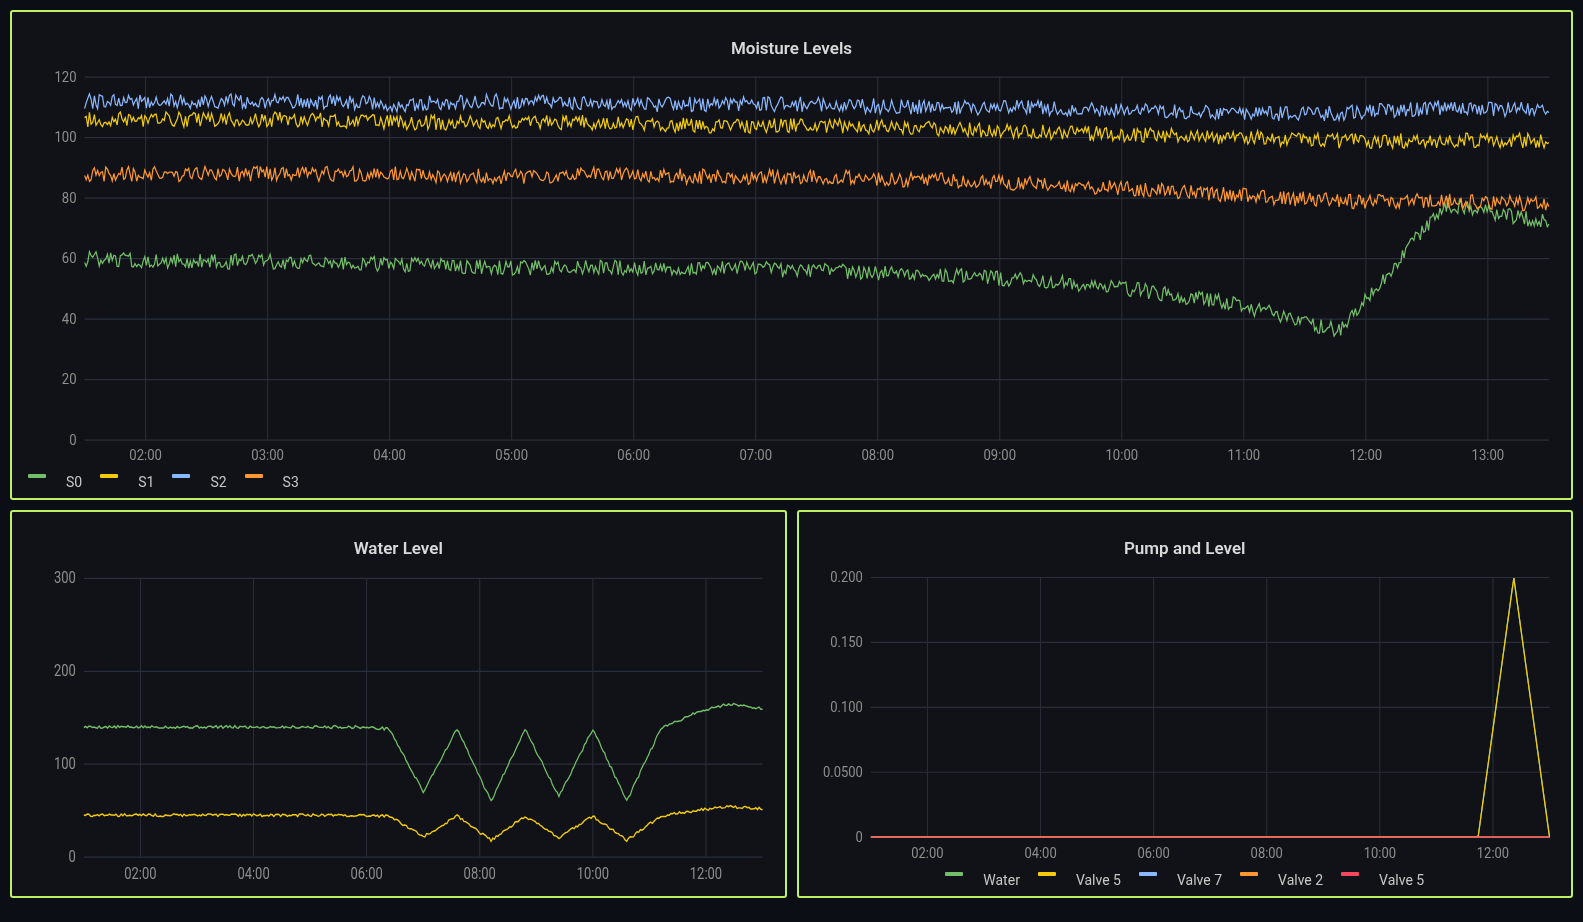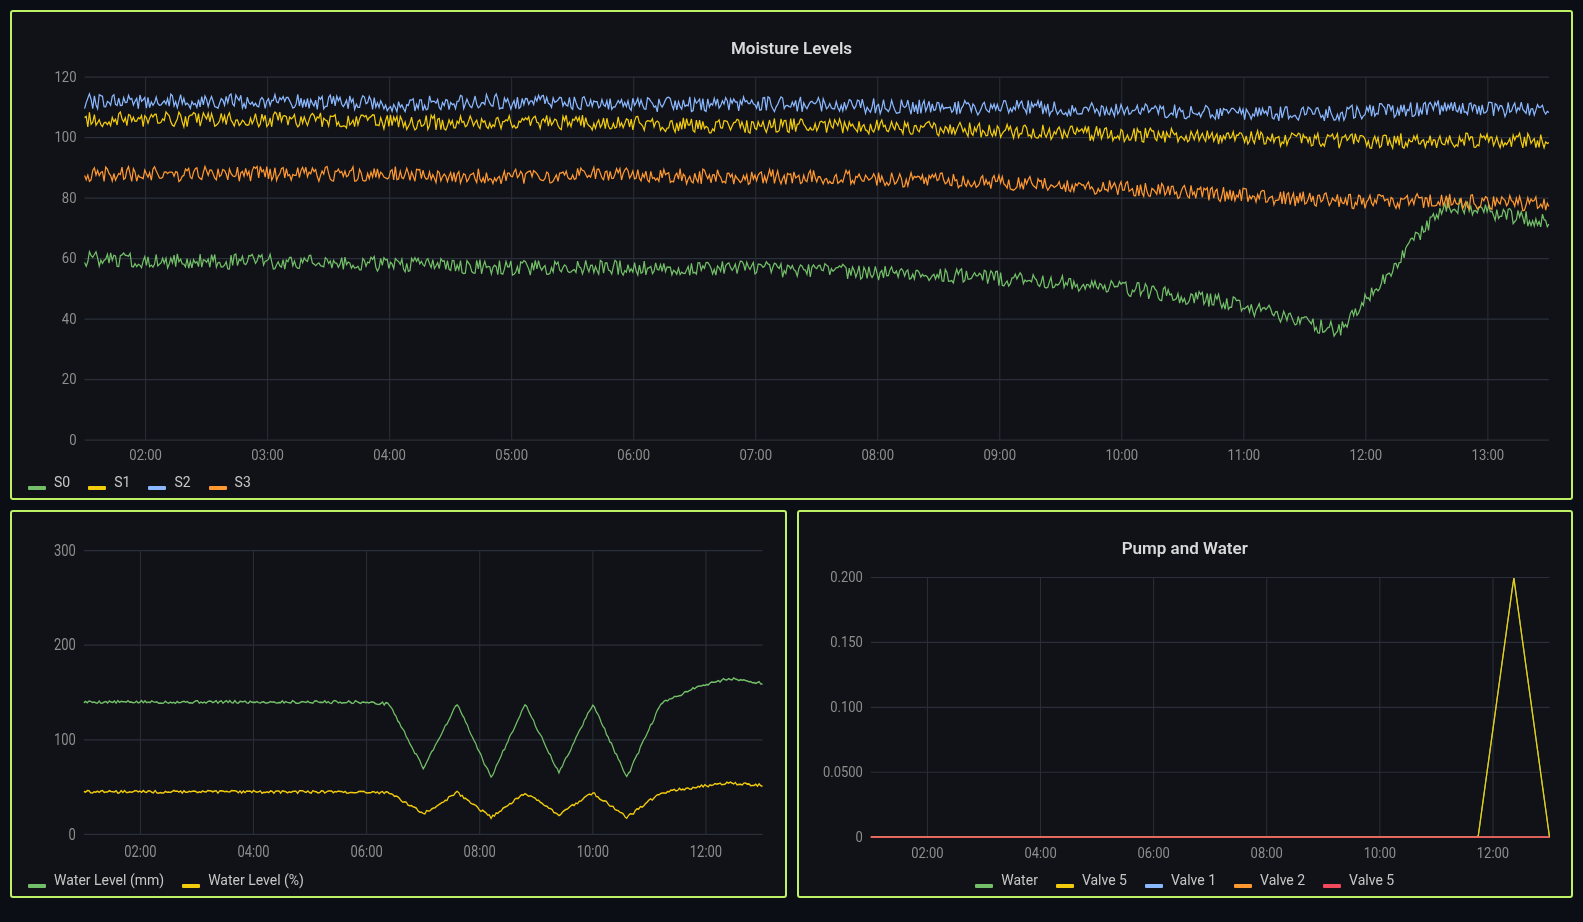--- a/index.html
+++ b/index.html
@@ -6,21 +6,21 @@
   .dashboard{padding:10px;display:grid;grid-template-columns:1fr 1fr;grid-template-rows:auto auto;gap:10px;box-sizing:border-box;width:1583px}
   .panel{background:#111217;border:2px solid #bef264;border-radius:3px;padding:26px 12px 8px;display:flex;flex-direction:column}
   .panel.full{grid-column:1/3}
   .panel-title{text-align:center;font-size:17px;font-weight:600;color:#d8d9da;margin:0 0 8px}
   .chart-box{position:relative;flex:1}
   svg{display:block;width:100%;height:100%}
   .tick-label{fill:#8e8e8e;font-size:13px}
   .grid-line{stroke:#2a2f3a;stroke-width:1}
   .series-line{fill:none;stroke-width:1.2}
   .legend{display:flex;flex-wrap:wrap;gap:18px;padding:6px 4px 0;font-size:14px;color:#c7c7c7}
-  .legend-item{display:inline-flex;align-items:flex-end;gap:8px}
+  .legend-item{display:inline-flex;align-items:flex-start;gap:20px}
   .legend-swatch{width:18px;height:4px;border-radius:1px;display:inline-block}
 </style>
 </head>
 <body>
 
 <div class="dashboard">
 
   <div class="panel full" style="height:452px">
     <h2 class="panel-title">Moisture Levels</h2>
     <div class="chart-box">
@@ -83,20 +83,21 @@
           <span>S2</span>
         </span>
         <span class="legend-item">
           <span class="legend-swatch" style="background: rgb(255, 152, 48);"></span>
           <span>S3</span>
         </span>
       </div>
   </div>
 
   <div class="panel" style="height:350px">
+    <h2 class="panel-title">Water Level</h2>
     <div class="chart-box">
       <svg id="svg-water" viewBox="0 0 750 260" preserveAspectRatio="none">
           <line x1="60" x2="740" y1="235" y2="235" class="grid-line"></line>
           <text x="52" y="239" text-anchor="end" class="tick-label">0</text>
           <line x1="60" x2="740" y1="160" y2="160" class="grid-line"></line>
           <text x="52" y="164" text-anchor="end" class="tick-label">100</text>
           <line x1="60" x2="740" y1="85" y2="85" class="grid-line"></line>
           <text x="52" y="89" text-anchor="end" class="tick-label">200</text>
           <line x1="60" x2="740" y1="10" y2="10" class="grid-line"></line>
           <text x="52" y="14" text-anchor="end" class="tick-label">300</text>
@@ -109,34 +110,24 @@
           <line x1="456.6666666666667" x2="456.6666666666667" y1="10" y2="235" class="grid-line"></line>
           <text x="456.6666666666667" y="253" text-anchor="middle" class="tick-label">08:00</text>
           <line x1="570" x2="570" y1="10" y2="235" class="grid-line"></line>
           <text x="570" y="253" text-anchor="middle" class="tick-label">10:00</text>
           <line x1="683.3333333333333" x2="683.3333333333333" y1="10" y2="235" class="grid-line"></line>
           <text x="683.3333333333333" y="253" text-anchor="middle" class="tick-label">12:00</text>
           <path d="M60.0 130.6 L61.7 129.5 L63.4 130.6 L65.1 129.2 L66.8 129.5 L68.5 130.3 L70.2 130.0 L71.9 130.6 L73.6 131.0 L75.3 129.2 L77.0 131.0 L78.7 130.8 L80.4 130.0 L82.1 129.7 L83.8 130.8 L85.5 129.2 L87.2 130.1 L88.9 130.3 L90.6 129.2 L92.3 130.9 L94.0 128.9 L95.7 130.3 L97.4 129.4 L99.1 129.8 L100.8 129.8 L102.5 130.1 L104.2 128.9 L105.9 130.1 L107.6 130.0 L109.3 130.6 L111.0 130.5 L112.7 129.3 L114.4 130.7 L116.1 130.2 L117.8 128.9 L119.5 130.6 L121.2 129.1 L122.9 130.5 L124.6 130.1 L126.3 130.5 L128.0 129.1 L129.7 129.9 L131.4 130.2 L133.1 129.8 L134.8 130.9 L136.5 130.8 L138.2 130.9 L139.9 130.8 L141.6 129.4 L143.3 130.5 L145.0 130.9 L146.7 130.1 L148.4 130.8 L150.1 130.3 L151.8 131.1 L153.5 129.6 L155.2 130.6 L156.9 130.4 L158.6 129.8 L160.3 129.5 L162.0 130.2 L163.7 129.7 L165.4 130.8 L167.1 130.6 L168.8 130.9 L170.5 129.9 L172.2 129.1 L173.9 129.0 L175.6 130.9 L177.3 130.0 L179.0 130.8 L180.7 130.1 L182.4 130.9 L184.1 129.7 L185.8 129.3 L187.5 129.4 L189.2 130.5 L190.9 129.8 L192.6 129.0 L194.3 131.0 L196.0 129.6 L197.7 129.1 L199.4 131.0 L201.1 129.8 L202.8 128.9 L204.5 130.4 L206.2 128.9 L207.9 130.5 L209.6 130.7 L211.3 128.9 L213.0 130.7 L214.7 130.9 L216.4 129.5 L218.1 129.7 L219.8 129.8 L221.5 129.3 L223.2 130.7 L224.9 130.9 L226.6 129.3 L228.3 130.2 L230.0 130.3 L231.7 130.3 L233.4 129.7 L235.1 130.5 L236.8 130.8 L238.5 129.9 L240.2 129.8 L241.9 130.7 L243.6 130.8 L245.3 130.4 L247.0 129.6 L248.7 130.2 L250.4 129.8 L252.1 130.6 L253.8 130.7 L255.5 130.5 L257.2 130.5 L258.9 129.1 L260.6 130.8 L262.3 129.7 L264.0 130.3 L265.7 130.5 L267.4 130.7 L269.1 129.0 L270.8 129.7 L272.5 130.9 L274.2 130.9 L275.9 130.8 L277.6 130.0 L279.3 129.7 L281.0 130.1 L282.7 130.3 L284.4 129.4 L286.1 130.5 L287.8 130.6 L289.5 131.0 L291.2 129.2 L292.9 129.0 L294.6 129.9 L296.3 130.3 L298.0 130.3 L299.7 130.4 L301.4 129.1 L303.1 130.7 L304.8 129.7 L306.5 130.9 L308.2 131.1 L309.9 129.3 L311.6 128.9 L313.3 129.5 L315.0 130.8 L316.7 130.1 L318.4 131.0 L320.1 130.6 L321.8 130.5 L323.5 130.4 L325.2 129.2 L326.9 130.0 L328.6 131.1 L330.3 130.9 L332.0 129.0 L333.7 129.7 L335.4 130.4 L337.1 131.2 L338.8 130.2 L340.5 130.0 L342.2 130.6 L343.9 130.3 L345.6 130.8 L347.3 130.1 L349.0 129.9 L350.7 130.4 L352.4 131.4 L354.1 131.8 L355.8 132.0 L357.5 131.2 L359.2 130.1 L360.9 132.4 L362.6 130.5 L364.3 130.8 L366.0 132.6 L367.7 134.1 L369.4 136.0 L371.1 139.6 L372.8 141.2 L374.5 145.0 L376.2 146.5 L377.9 149.8 L379.6 151.4 L381.3 153.5 L383.0 157.5 L384.7 159.5 L386.4 162.7 L388.1 165.1 L389.8 167.5 L391.5 170.7 L393.2 171.3 L394.9 173.9 L396.6 176.5 L398.3 180.0 L400.0 183.0 L401.7 180.7 L403.4 177.9 L405.1 175.2 L406.8 171.9 L408.5 169.3 L410.2 167.9 L411.9 164.6 L413.6 162.2 L415.3 159.9 L417.0 157.7 L418.7 154.9 L420.4 152.0 L422.1 148.6 L423.8 147.6 L425.5 144.8 L427.2 142.1 L428.9 138.9 L430.6 135.6 L432.3 133.3 L434.0 132.4 L435.7 133.9 L437.4 137.3 L439.1 140.3 L440.8 142.3 L442.5 146.0 L444.2 148.1 L445.9 152.2 L447.6 155.2 L449.3 157.8 L451.0 160.6 L452.7 162.9 L454.4 167.1 L456.1 169.2 L457.8 171.6 L459.5 175.5 L461.2 179.4 L462.9 181.1 L464.6 183.1 L466.3 186.6 L468.0 189.5 L469.7 187.9 L471.4 184.9 L473.1 180.7 L474.8 178.3 L476.5 175.4 L478.2 172.5 L479.9 168.5 L481.6 167.6 L483.3 163.7 L485.0 161.2 L486.7 157.2 L488.4 154.9 L490.1 153.0 L491.8 149.9 L493.5 146.7 L495.2 143.7 L496.9 141.2 L498.6 137.3 L500.3 134.7 L502.0 132.3 L503.7 133.4 L505.4 136.9 L507.1 139.7 L508.8 142.4 L510.5 144.3 L512.2 148.5 L513.9 151.6 L515.6 153.9 L517.3 155.8 L519.0 157.8 L520.7 161.5 L522.4 164.6 L524.1 167.6 L525.8 170.6 L527.5 171.8 L529.2 175.9 L530.9 178.8 L532.6 181.3 L534.3 182.7 L536.0 186.2 L537.7 182.7 L539.4 181.2 L541.1 177.4 L542.8 174.4 L544.5 173.0 L546.2 170.6 L547.9 168.0 L549.6 164.1 L551.3 161.8 L553.0 158.3 L554.7 155.7 L556.4 152.7 L558.1 150.7 L559.8 148.8 L561.5 144.3 L563.2 142.5 L564.9 138.8 L566.6 137.1 L568.3 135.1 L570.0 132.5 L571.7 134.2 L573.4 137.7 L575.1 139.7 L576.8 142.6 L578.5 146.5 L580.2 149.4 L581.9 151.0 L583.6 155.8 L585.3 157.7 L587.0 161.6 L588.7 162.6 L590.4 166.4 L592.1 170.5 L593.8 171.5 L595.5 175.3 L597.2 177.3 L598.9 180.9 L600.6 184.4 L602.3 187.0 L604.0 189.1 L605.7 186.4 L607.4 185.2 L609.1 180.9 L610.8 177.2 L612.5 174.6 L614.2 171.8 L615.9 170.4 L617.6 165.5 L619.3 162.7 L621.0 159.8 L622.7 158.0 L624.4 154.8 L626.1 152.2 L627.8 148.1 L629.5 147.1 L631.2 144.3 L632.9 139.7 L634.6 136.5 L636.3 134.4 L638.0 131.9 L639.7 131.0 L641.4 129.3 L643.1 128.6 L644.8 129.2 L646.5 127.7 L648.2 127.4 L649.9 127.0 L651.6 125.6 L653.3 125.6 L655.0 125.5 L656.7 125.1 L658.4 124.9 L660.1 123.8 L661.8 122.1 L663.5 121.7 L665.2 121.8 L666.9 120.8 L668.6 120.4 L670.3 118.6 L672.0 119.6 L673.7 118.3 L675.4 117.6 L677.1 117.4 L678.8 117.4 L680.5 116.5 L682.2 116.9 L683.9 116.1 L685.6 116.4 L687.3 115.1 L689.0 114.1 L690.7 114.3 L692.4 114.3 L694.1 113.7 L695.8 113.0 L697.5 114.1 L699.2 112.7 L700.9 111.5 L702.6 112.4 L704.3 112.6 L706.0 111.4 L707.7 112.2 L709.4 112.5 L711.1 110.9 L712.8 111.7 L714.5 112.1 L716.2 113.1 L717.9 112.3 L719.6 112.8 L721.3 112.3 L723.0 112.9 L724.7 113.3 L726.4 113.9 L728.1 113.8 L729.8 114.8 L731.5 114.5 L733.2 115.2 L734.9 114.6 L736.6 113.9 L738.3 115.7 L740.0 115.7" class="series-line" stroke="#73bf69"></path>
           <path d="M60.0 201.0 L61.7 201.4 L63.4 200.2 L65.1 200.4 L66.8 202.0 L68.5 202.2 L70.2 201.2 L71.9 201.5 L73.6 200.7 L75.3 201.7 L77.0 200.6 L78.7 200.2 L80.4 201.6 L82.1 201.3 L83.8 201.3 L85.5 200.3 L87.2 201.0 L88.9 201.1 L90.6 201.3 L92.3 200.4 L94.0 202.2 L95.7 202.0 L97.4 200.2 L99.1 201.7 L100.8 200.1 L102.5 201.7 L104.2 201.7 L105.9 201.2 L107.6 201.6 L109.3 201.2 L111.0 200.4 L112.7 200.3 L114.4 201.3 L116.1 200.6 L117.8 201.6 L119.5 200.2 L121.2 201.3 L122.9 201.7 L124.6 200.3 L126.3 200.5 L128.0 201.5 L129.7 202.0 L131.4 200.2 L133.1 202.0 L134.8 202.3 L136.5 201.8 L138.2 202.2 L139.9 202.2 L141.6 200.9 L143.3 201.5 L145.0 201.4 L146.7 201.7 L148.4 201.0 L150.1 200.1 L151.8 200.7 L153.5 200.5 L155.2 201.4 L156.9 200.5 L158.6 202.2 L160.3 200.4 L162.0 201.5 L163.7 201.6 L165.4 200.8 L167.1 201.1 L168.8 200.8 L170.5 200.5 L172.2 201.0 L173.9 201.8 L175.6 201.1 L177.3 201.7 L179.0 200.4 L180.7 201.2 L182.4 201.4 L184.1 200.2 L185.8 200.3 L187.5 200.5 L189.2 201.2 L190.9 200.6 L192.6 200.4 L194.3 202.3 L196.0 200.6 L197.7 200.4 L199.4 200.5 L201.1 201.2 L202.8 200.7 L204.5 201.2 L206.2 201.3 L207.9 200.2 L209.6 200.4 L211.3 200.3 L213.0 200.7 L214.7 202.0 L216.4 200.5 L218.1 202.2 L219.8 200.6 L221.5 201.8 L223.2 200.5 L224.9 200.8 L226.6 200.5 L228.3 201.8 L230.0 200.1 L231.7 201.0 L233.4 201.6 L235.1 201.2 L236.8 200.4 L238.5 202.3 L240.2 201.5 L241.9 201.7 L243.6 201.2 L245.3 201.9 L247.0 200.5 L248.7 200.9 L250.4 202.3 L252.1 200.7 L253.8 200.5 L255.5 200.6 L257.2 202.2 L258.9 200.4 L260.6 200.7 L262.3 201.1 L264.0 202.1 L265.7 201.2 L267.4 201.7 L269.1 200.9 L270.8 200.8 L272.5 200.8 L274.2 202.4 L275.9 200.3 L277.6 200.3 L279.3 200.3 L281.0 201.2 L282.7 201.7 L284.4 200.5 L286.1 201.8 L287.8 202.2 L289.5 200.2 L291.2 201.0 L292.9 201.2 L294.6 202.1 L296.3 201.8 L298.0 200.4 L299.7 200.6 L301.4 202.2 L303.1 201.2 L304.8 200.5 L306.5 200.6 L308.2 200.5 L309.9 201.9 L311.6 200.9 L313.3 201.3 L315.0 200.5 L316.7 200.9 L318.4 200.9 L320.1 201.6 L321.8 200.9 L323.5 202.3 L325.2 202.2 L326.9 201.8 L328.6 201.7 L330.3 202.0 L332.0 201.9 L333.7 201.7 L335.4 200.9 L337.1 200.7 L338.8 200.9 L340.5 200.7 L342.2 201.8 L343.9 202.2 L345.6 201.9 L347.3 202.0 L349.0 201.2 L350.7 201.1 L352.4 202.0 L354.1 201.2 L355.8 202.8 L357.5 201.4 L359.2 201.0 L360.9 202.6 L362.6 201.1 L364.3 201.3 L366.0 202.5 L367.7 202.8 L369.4 203.2 L371.1 204.8 L372.8 204.5 L374.5 205.1 L376.2 206.4 L377.9 208.2 L379.6 209.5 L381.3 209.1 L383.0 209.4 L384.7 211.7 L386.4 212.2 L388.1 212.1 L389.8 213.0 L391.5 213.5 L393.2 214.2 L394.9 216.3 L396.6 217.3 L398.3 217.4 L400.0 218.3 L401.7 218.7 L403.4 216.1 L405.1 216.4 L406.8 216.2 L408.5 214.8 L410.2 214.1 L411.9 213.8 L413.6 212.6 L415.3 211.5 L417.0 210.7 L418.7 209.7 L420.4 209.4 L422.1 207.9 L423.8 208.0 L425.5 205.2 L427.2 204.6 L428.9 204.1 L430.6 203.9 L432.3 201.9 L434.0 200.9 L435.7 201.9 L437.4 204.6 L439.1 204.0 L440.8 206.4 L442.5 206.4 L444.2 207.5 L445.9 208.4 L447.6 210.2 L449.3 210.8 L451.0 211.3 L452.7 211.9 L454.4 213.3 L456.1 215.4 L457.8 216.7 L459.5 215.8 L461.2 216.8 L462.9 217.8 L464.6 219.6 L466.3 219.6 L468.0 222.3 L469.7 219.8 L471.4 220.5 L473.1 217.9 L474.8 218.3 L476.5 216.8 L478.2 216.3 L479.9 214.2 L481.6 213.4 L483.3 212.9 L485.0 212.0 L486.7 210.5 L488.4 210.7 L490.1 209.4 L491.8 206.9 L493.5 206.3 L495.2 206.4 L496.9 204.8 L498.6 203.5 L500.3 203.8 L502.0 202.7 L503.7 203.4 L505.4 204.7 L507.1 204.3 L508.8 204.8 L510.5 205.6 L512.2 206.3 L513.9 207.9 L515.6 207.9 L517.3 209.5 L519.0 210.2 L520.7 211.6 L522.4 212.5 L524.1 212.7 L525.8 214.2 L527.5 214.4 L529.2 215.2 L530.9 217.6 L532.6 217.9 L534.3 218.7 L536.0 220.1 L537.7 219.2 L539.4 217.5 L541.1 216.2 L542.8 215.2 L544.5 214.9 L546.2 213.5 L547.9 212.3 L549.6 211.4 L551.3 212.1 L553.0 210.1 L554.7 210.6 L556.4 208.7 L558.1 208.5 L559.8 207.2 L561.5 205.6 L563.2 204.6 L564.9 203.6 L566.6 203.0 L568.3 203.7 L570.0 202.1 L571.7 202.1 L573.4 205.0 L575.1 205.1 L576.8 206.9 L578.5 207.7 L580.2 208.4 L581.9 208.3 L583.6 208.8 L585.3 210.8 L587.0 212.5 L588.7 212.6 L590.4 212.8 L592.1 215.1 L593.8 215.8 L595.5 216.1 L597.2 217.5 L598.9 217.8 L600.6 218.8 L602.3 221.2 L604.0 222.2 L605.7 219.9 L607.4 218.6 L609.1 218.8 L610.8 218.7 L612.5 216.1 L614.2 214.6 L615.9 214.9 L617.6 212.9 L619.3 213.3 L621.0 212.3 L622.7 210.6 L624.4 209.4 L626.1 207.8 L627.8 206.8 L629.5 207.8 L631.2 206.2 L632.9 204.7 L634.6 203.5 L636.3 203.6 L638.0 202.5 L639.7 202.2 L641.4 202.2 L643.1 202.3 L644.8 201.0 L646.5 201.2 L648.2 199.8 L649.9 200.0 L651.6 199.2 L653.3 200.5 L655.0 200.1 L656.7 198.4 L658.4 199.7 L660.1 199.1 L661.8 199.7 L663.5 198.3 L665.2 198.1 L666.9 198.9 L668.6 199.1 L670.3 197.6 L672.0 198.0 L673.7 198.0 L675.4 196.9 L677.1 197.4 L678.8 195.8 L680.5 197.3 L682.2 195.5 L683.9 196.5 L685.6 197.3 L687.3 195.6 L689.0 196.1 L690.7 195.7 L692.4 194.7 L694.1 195.1 L695.8 194.9 L697.5 194.3 L699.2 195.6 L700.9 195.3 L702.6 195.1 L704.3 193.6 L706.0 194.4 L707.7 193.5 L709.4 194.2 L711.1 195.0 L712.8 193.8 L714.5 195.8 L716.2 195.3 L717.9 195.3 L719.6 195.8 L721.3 194.3 L723.0 194.2 L724.7 195.1 L726.4 194.9 L728.1 196.3 L729.8 196.2 L731.5 196.1 L733.2 195.2 L734.9 196.7 L736.6 194.9 L738.3 196.4 L740.0 196.8" class="series-line" stroke="#f2cc0c"></path>
         </svg>
     </div>
-    <div class="legend" id="legend-water">
-        <span class="legend-item">
-          <span class="legend-swatch" style="background: rgb(115, 191, 105);"></span>
-          <span>Water Level (mm)</span>
-        </span>
-        <span class="legend-item">
-          <span class="legend-swatch" style="background: rgb(242, 204, 12);"></span>
-          <span>Water Level (%)</span>
-        </span>
-      </div>
   </div>
 
   <div class="panel" style="height:350px">
-    <h2 class="panel-title">Pump and Water</h2>
+    <h2 class="panel-title">Pump and Level</h2>
     <div class="chart-box">
       <svg id="svg-pump" viewBox="0 0 750 260" preserveAspectRatio="none">
           <line x1="60" x2="740" y1="235" y2="235" class="grid-line"></line>
           <text x="52" y="239" text-anchor="end" class="tick-label">0</text>
           <line x1="60" x2="740" y1="178.75" y2="178.75" class="grid-line"></line>
           <text x="52" y="182.75" text-anchor="end" class="tick-label">0.0500</text>
           <line x1="60" x2="740" y1="122.5" y2="122.5" class="grid-line"></line>
           <text x="52" y="126.5" text-anchor="end" class="tick-label">0.100</text>
           <line x1="60" x2="740" y1="66.25000000000003" y2="66.25000000000003" class="grid-line"></line>
           <text x="52" y="70.25000000000003" text-anchor="end" class="tick-label">0.150</text>
@@ -165,21 +156,21 @@
         <span class="legend-item">
           <span class="legend-swatch" style="background: rgb(115, 191, 105);"></span>
           <span>Water</span>
         </span>
         <span class="legend-item">
           <span class="legend-swatch" style="background: rgb(242, 204, 12);"></span>
           <span>Valve 5</span>
         </span>
         <span class="legend-item">
           <span class="legend-swatch" style="background: rgb(138, 184, 255);"></span>
-          <span>Valve 1</span>
+          <span>Valve 7</span>
         </span>
         <span class="legend-item">
           <span class="legend-swatch" style="background: rgb(255, 152, 48);"></span>
           <span>Valve 2</span>
         </span>
         <span class="legend-item">
           <span class="legend-swatch" style="background: rgb(242, 73, 92);"></span>
           <span>Valve 5</span>
         </span>
       </div>

